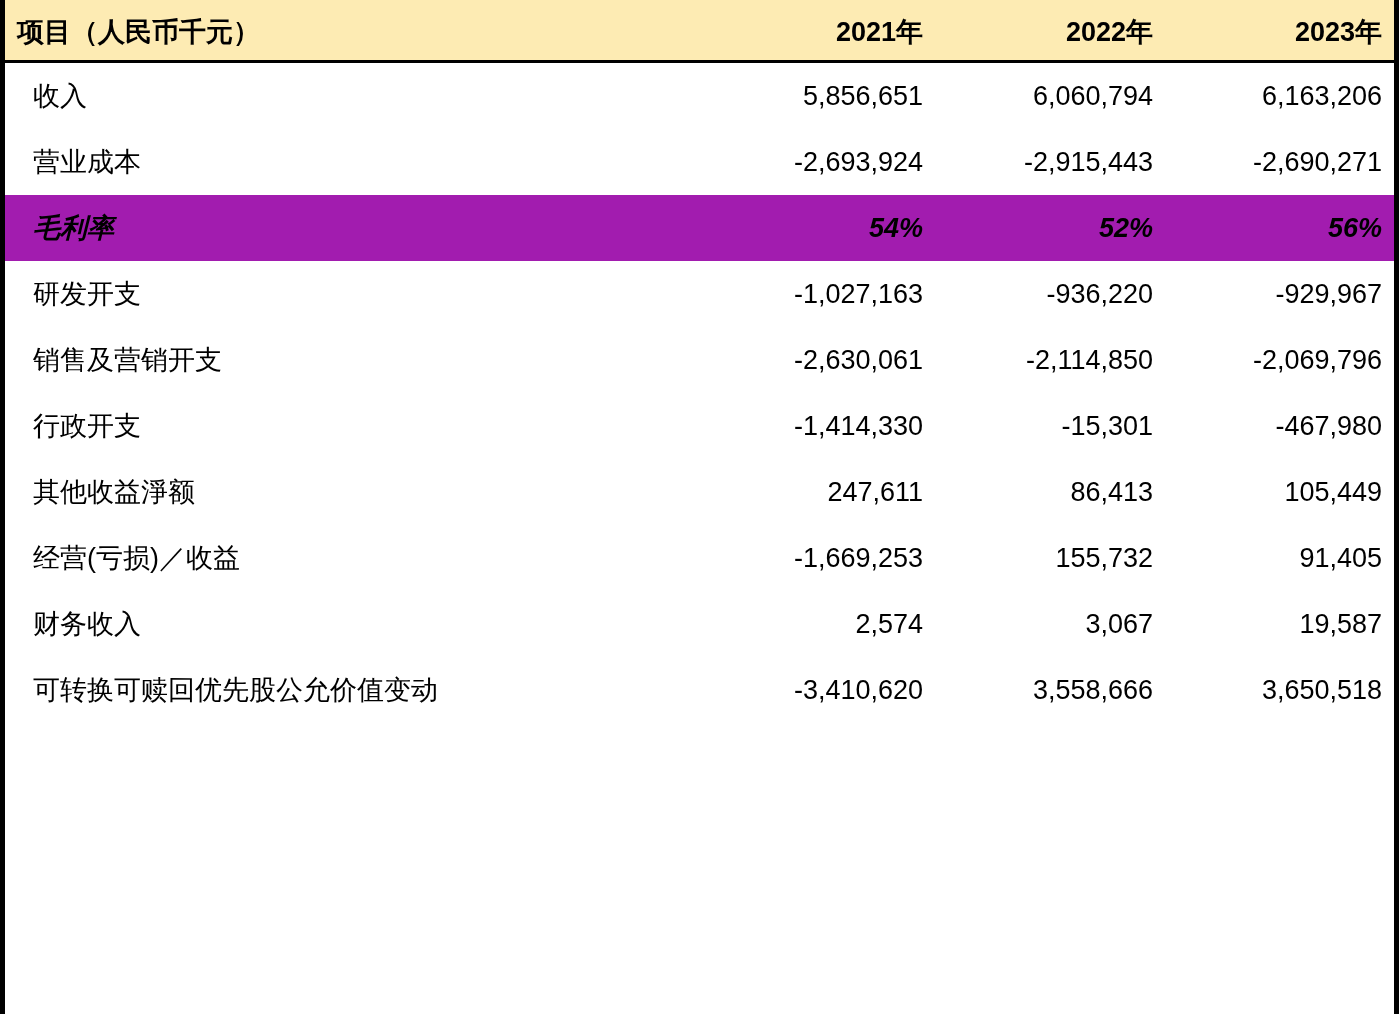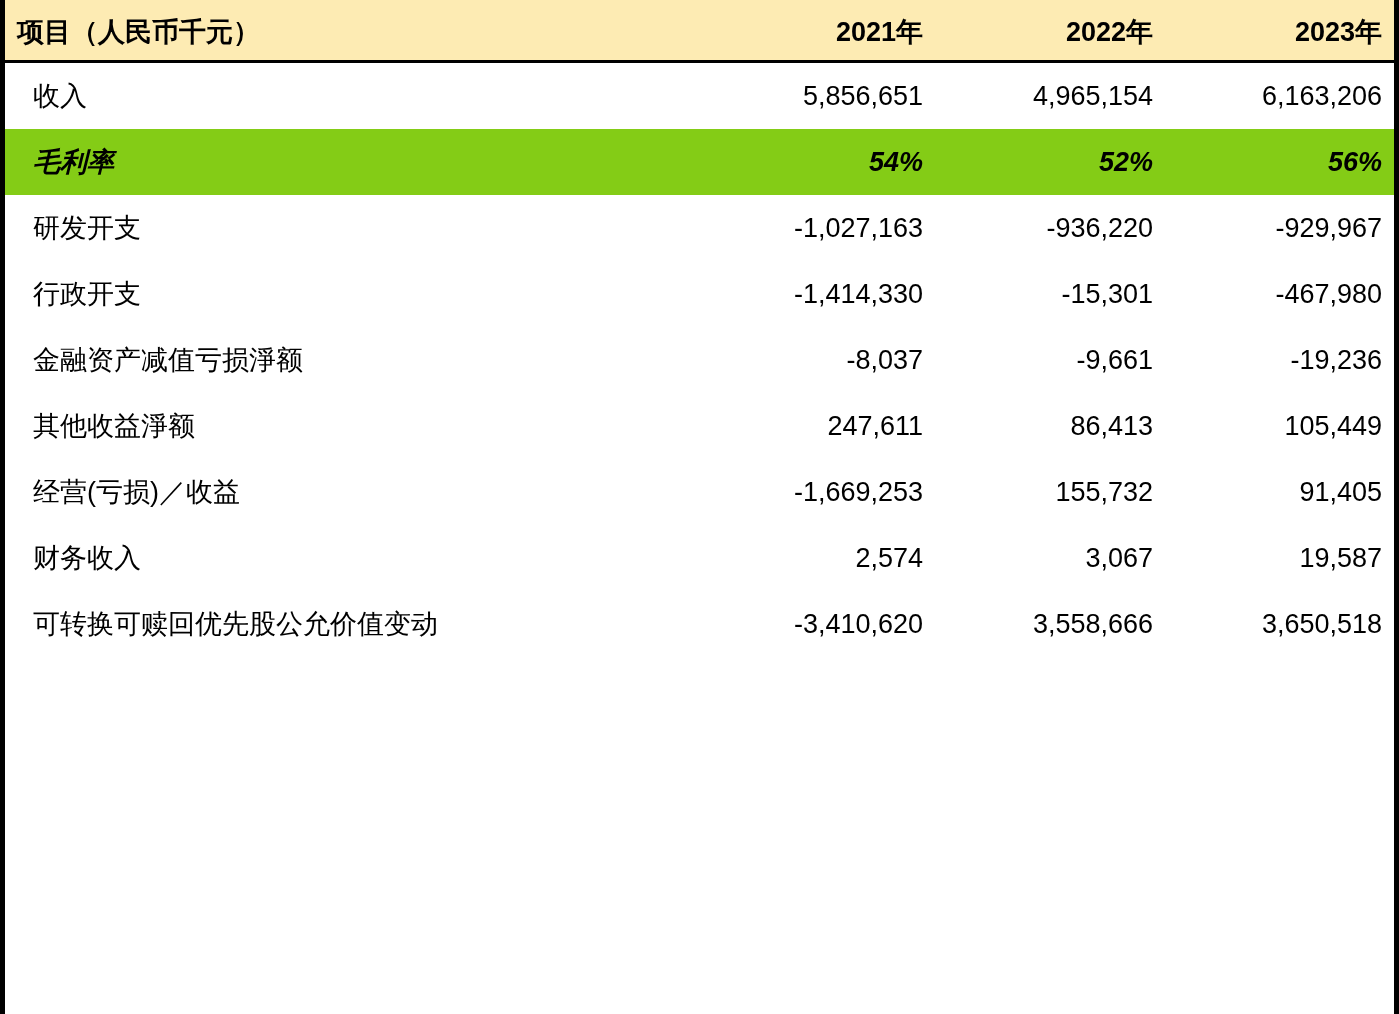--- a/index.html
+++ b/index.html
@@ -63,21 +63,21 @@
   }
   tbody td.label-col {
     text-align: left;
     padding-left: 28px;
   }
   tbody td.num-col {
     text-align: right;
     padding-right: 12px;
   }
   tbody tr.highlight {
-    background: #84cc16;
+    background: #a21caf;
   }
   tbody tr.highlight td {
     font-weight: bold;
     font-style: italic;
   }
   tbody tr.highlight.upright td {
     font-style: normal;
   }
 </style>
 </head>
@@ -96,46 +96,52 @@
         <th class="label-col">项目（人民币千元）</th>
         <th class="num-col">2021年</th>
         <th class="num-col">2022年</th>
         <th class="num-col">2023年</th>
       </tr>
     </thead>
     <tbody id="tbody">
         <tr>
           <td class="label-col">收入</td>
           <td class="num-col">5,856,651</td>
-          <td class="num-col">4,965,154</td>
+          <td class="num-col">6,060,794</td>
           <td class="num-col">6,163,206</td>
+        </tr>
+        <tr>
+          <td class="label-col">营业成本</td>
+          <td class="num-col">-2,693,924</td>
+          <td class="num-col">-2,915,443</td>
+          <td class="num-col">-2,690,271</td>
         </tr>
         <tr class="highlight">
           <td class="label-col">毛利率</td>
           <td class="num-col">54%</td>
           <td class="num-col">52%</td>
           <td class="num-col">56%</td>
         </tr>
         <tr>
           <td class="label-col">研发开支</td>
           <td class="num-col">-1,027,163</td>
           <td class="num-col">-936,220</td>
           <td class="num-col">-929,967</td>
         </tr>
         <tr>
+          <td class="label-col">销售及营销开支</td>
+          <td class="num-col">-2,630,061</td>
+          <td class="num-col">-2,114,850</td>
+          <td class="num-col">-2,069,796</td>
+        </tr>
+        <tr>
           <td class="label-col">行政开支</td>
           <td class="num-col">-1,414,330</td>
           <td class="num-col">-15,301</td>
           <td class="num-col">-467,980</td>
-        </tr>
-        <tr>
-          <td class="label-col">金融资产减值亏损淨额</td>
-          <td class="num-col">-8,037</td>
-          <td class="num-col">-9,661</td>
-          <td class="num-col">-19,236</td>
         </tr>
         <tr>
           <td class="label-col">其他收益淨额</td>
           <td class="num-col">247,611</td>
           <td class="num-col">86,413</td>
           <td class="num-col">105,449</td>
         </tr>
         <tr>
           <td class="label-col">经营(亏损)／收益</td>
           <td class="num-col">-1,669,253</td>

